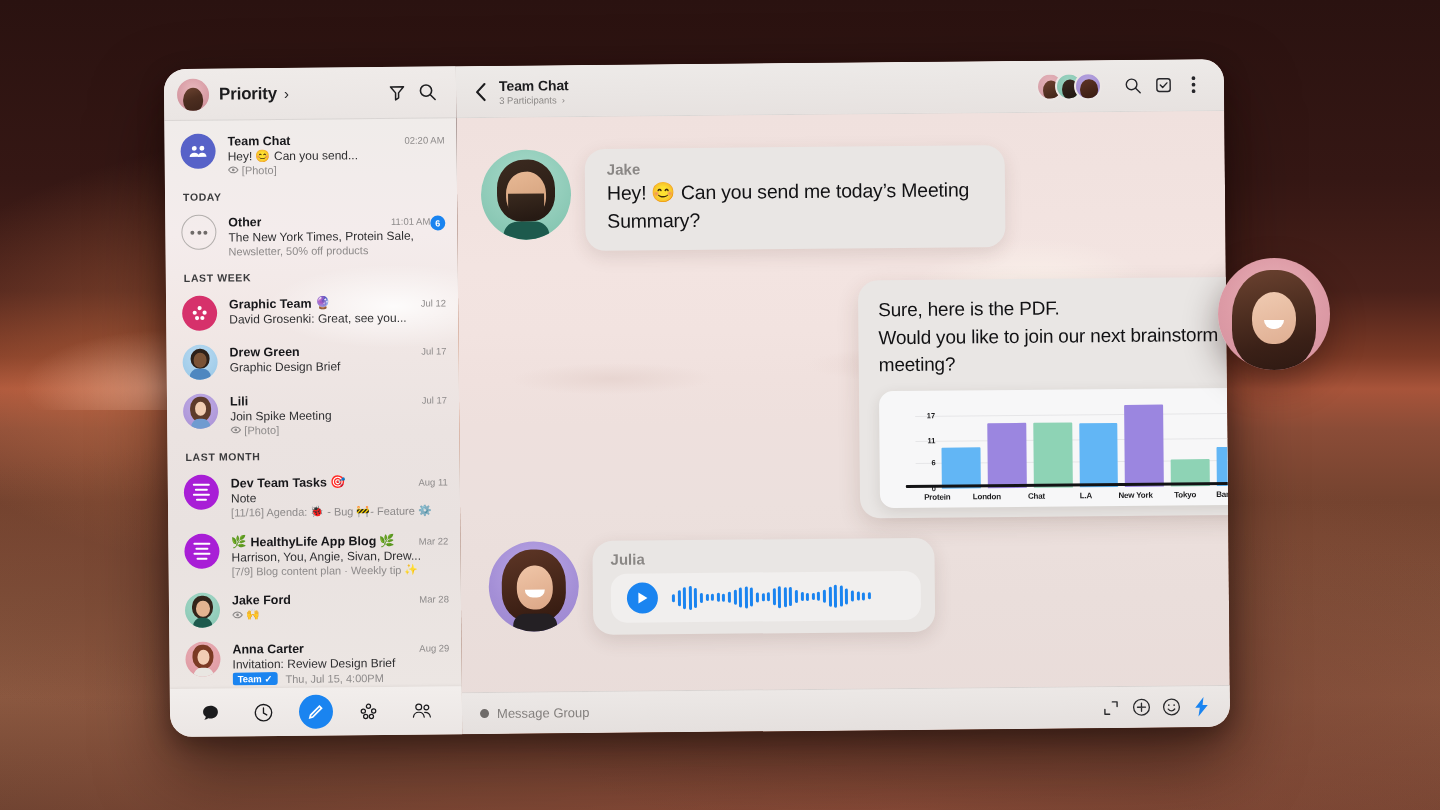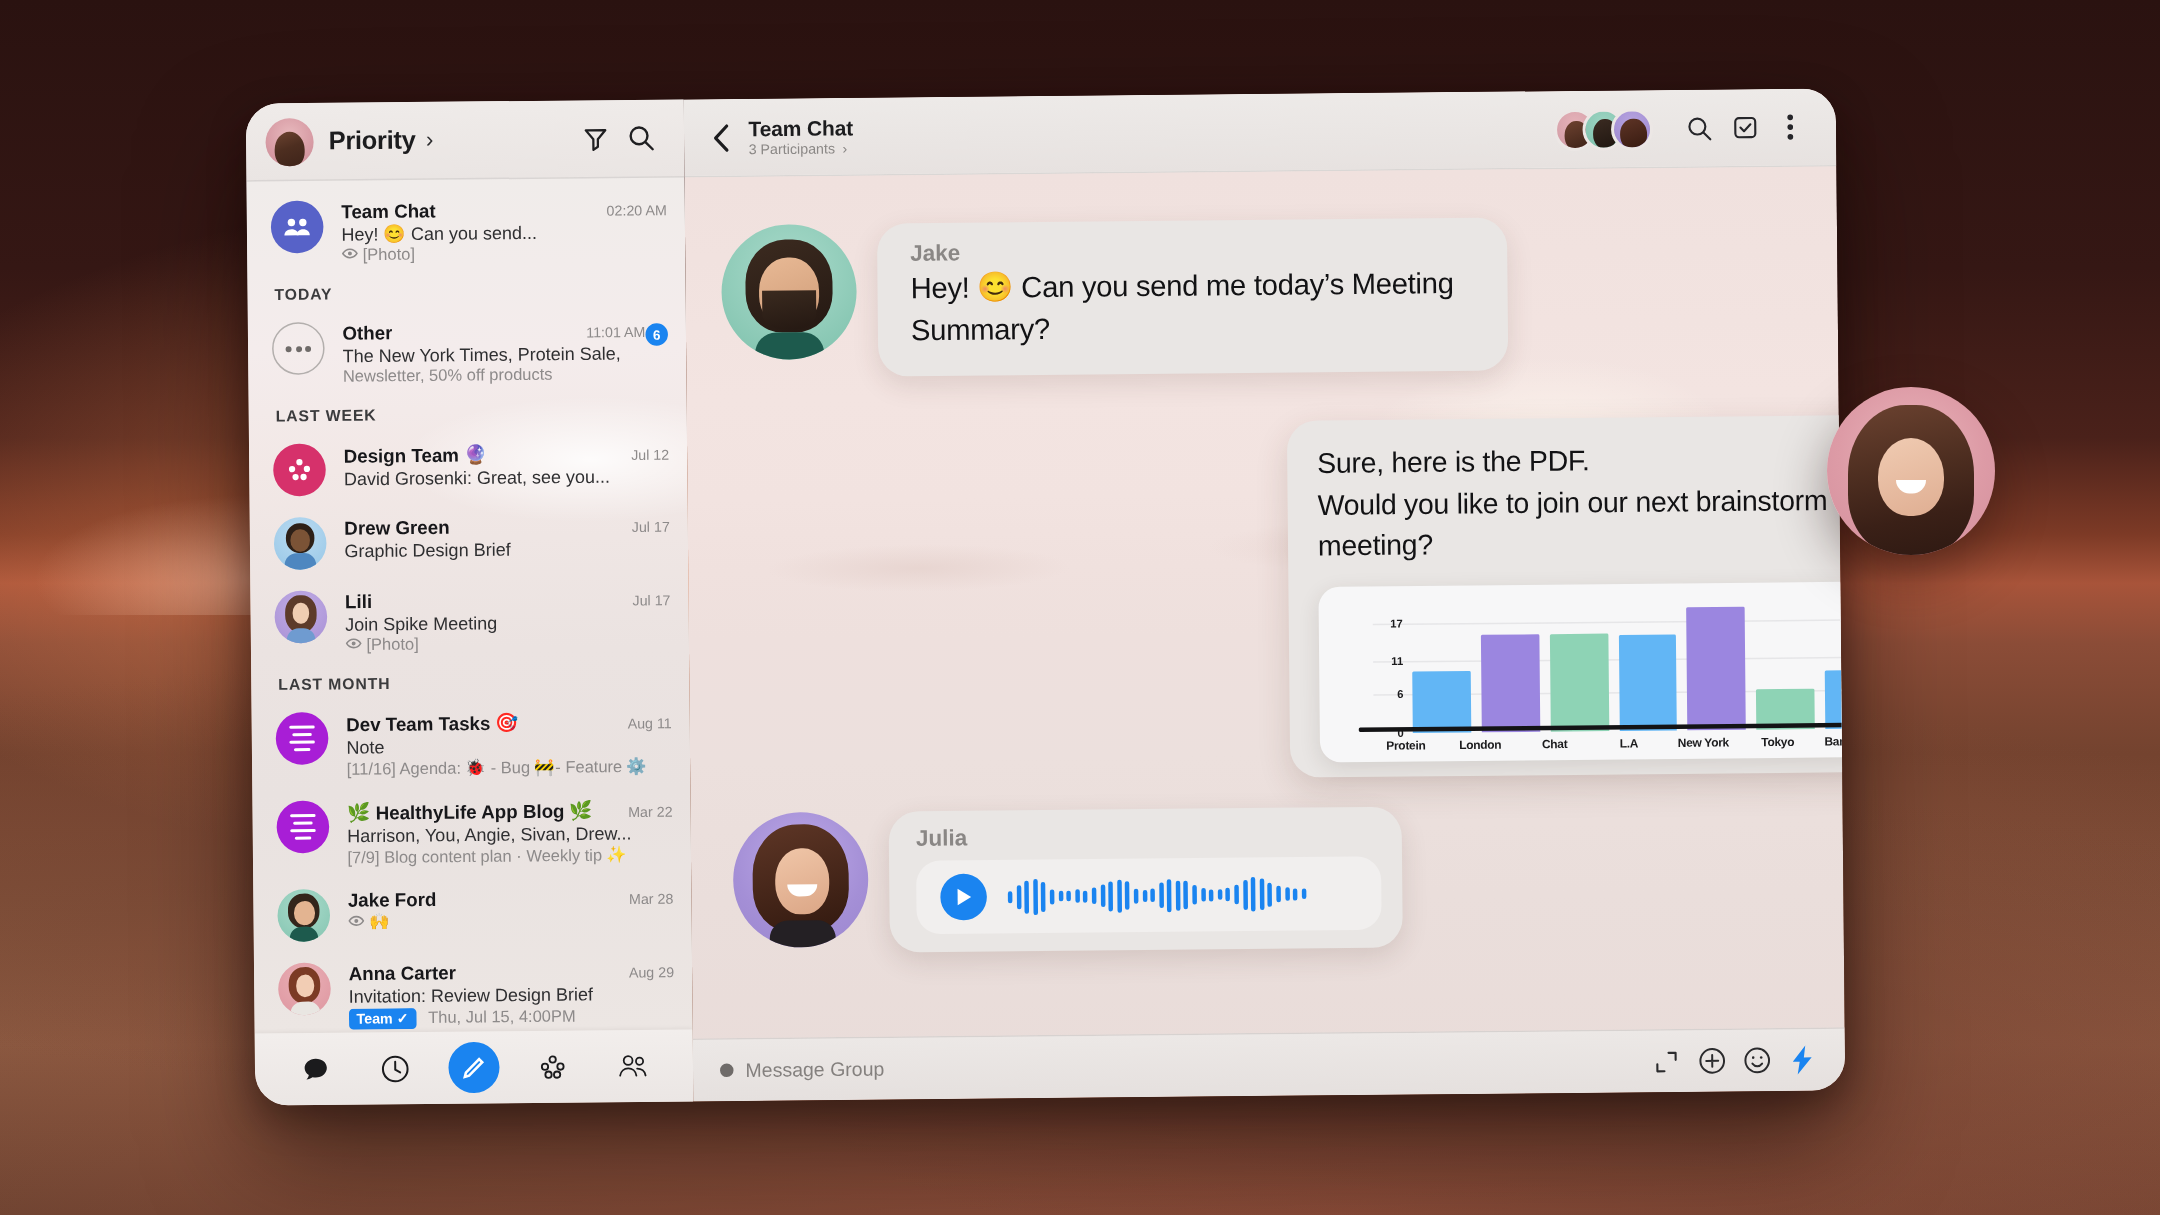--- a/index.html
+++ b/index.html
@@ -320,21 +320,21 @@
             <svg width="19" height="19" viewBox="0 0 20 20" fill="#fff">
               <circle cx="10" cy="4.6" r="2.2"></circle>
               <circle cx="4.8" cy="9.4" r="2.2"></circle>
               <circle cx="15.2" cy="9.4" r="2.2"></circle>
               <circle cx="7.2" cy="15" r="2.2"></circle>
               <circle cx="12.8" cy="15" r="2.2"></circle>
             </svg>
           </span>
           <div class="row-body">
             <div class="row-top">
-              <span class="row-title">Design Team 🔮</span>
+              <span class="row-title">Graphic Team 🔮</span>
               <span class="row-time">Jul 12</span>
             </div>
             <div class="row-sub">David Grosenki: Great, see you...</div>
           </div>
         </div>
         <div class="chat-row">
           <span class="row-avatar" style="background:radial-gradient(circle at 50% 34%,#bcdcf2,#96c6e6)">
             <i style="position:absolute;left:8px;top:4px;width:19px;height:20px;border-radius:48%;background:#2d2018;display:block"></i>
             <i style="position:absolute;left:11px;top:8px;width:13px;height:15px;border-radius:48%;background:#7b5336;display:block"></i>
             <i style="position:absolute;left:7px;top:24px;width:21px;height:12px;border-radius:8px 8px 0 0;background:#4e87c0;display:block"></i>

